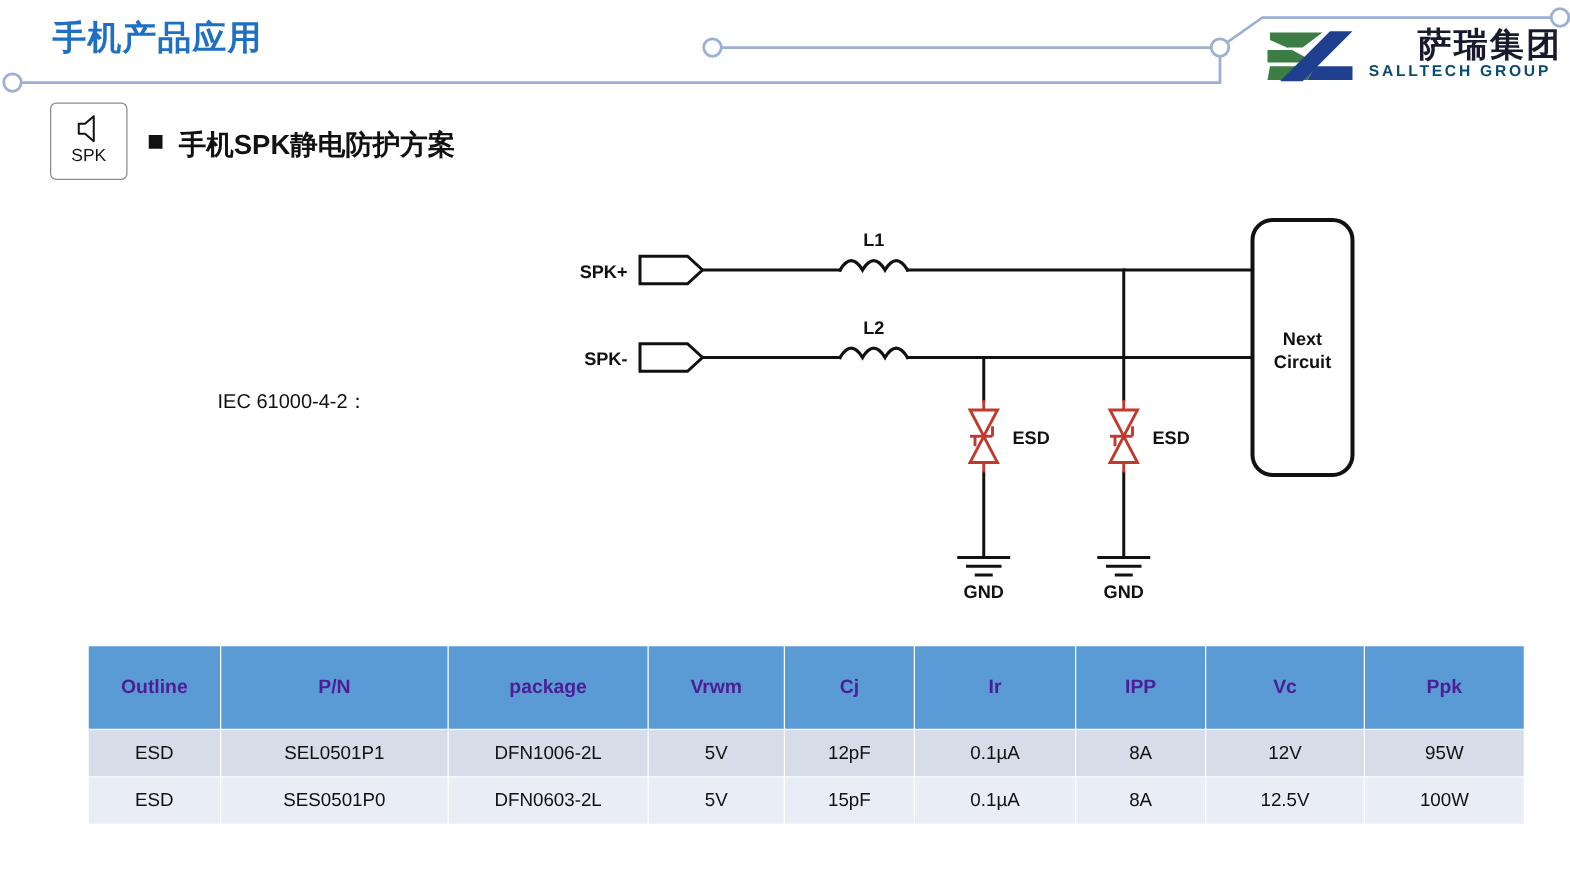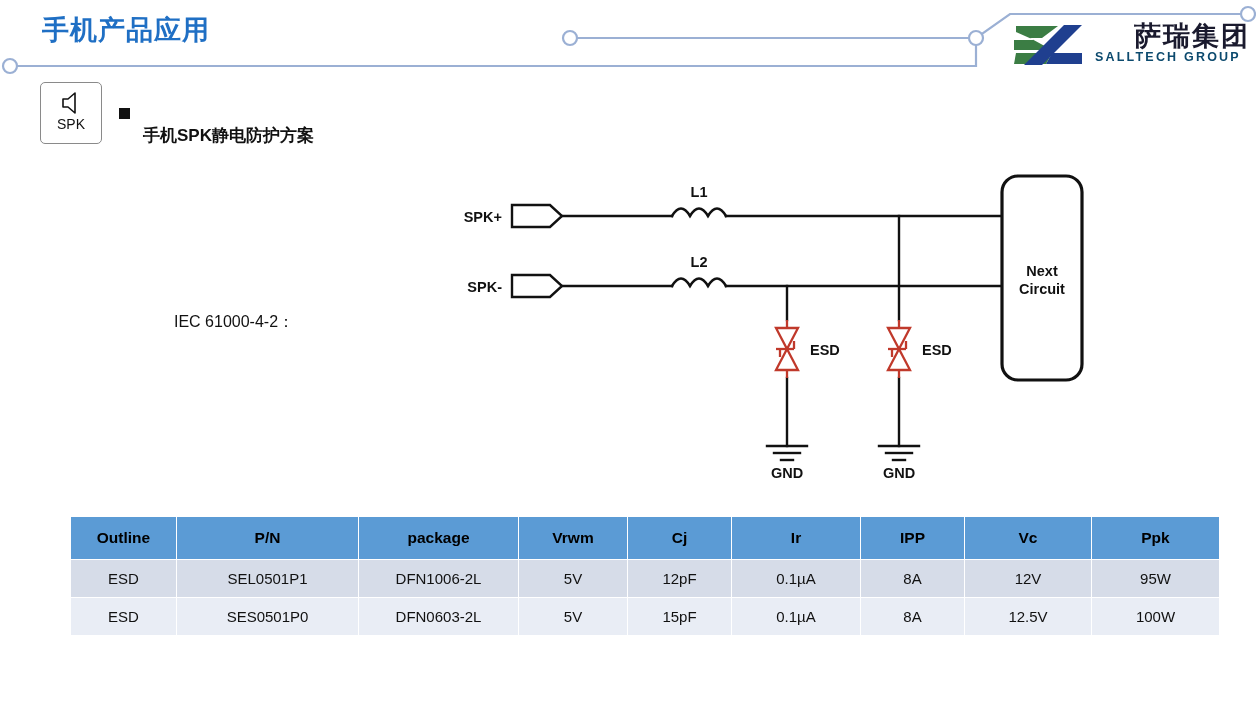--- a/index.html
+++ b/index.html
@@ -88,25 +88,24 @@
   }
   #section-bullet {
     position: absolute;
     left: 119px; top: 108px;
     width: 11px; height: 11px;
     background: #111;
   }
   #section-title {
     position: absolute;
     left: 143px; top: 101px;
-    font-size: 17px;
+    font-size: 22px;
     font-weight: bold;
     color: #111;
     white-space: nowrap;
-    margin-top: 23px;
   }
 
   
   #circuit {
     position: absolute;
     left: 150px; top: 160px;
     width: 960px; height: 330px;
   }
   #iec-note {
     position: absolute;
@@ -121,26 +120,26 @@
   #parts-table {
     position: absolute;
     left: 70px; top: 516px;
     width: 1140px;
     border-collapse: separate;
     border-spacing: 1px 1px;
     table-layout: fixed;
   }
   #parts-table th {
     background: #5B9BD5;
-    color: #000000;
+    color: #4c1d95;
     font-size: 15.5px;
     font-weight: bold;
     height: 34px;
     text-align: center;
-    padding: 4px;
+    padding: 16px;
   }
   #parts-table td {
     font-size: 15px;
     height: 37px;
     text-align: center;
     color: #111;
     padding: 0;
   }
   #parts-table tbody tr:nth-child(odd) td { background: #D6DCE8; }
   #parts-table tbody tr:nth-child(even) td { background: #E9EDF5; }

